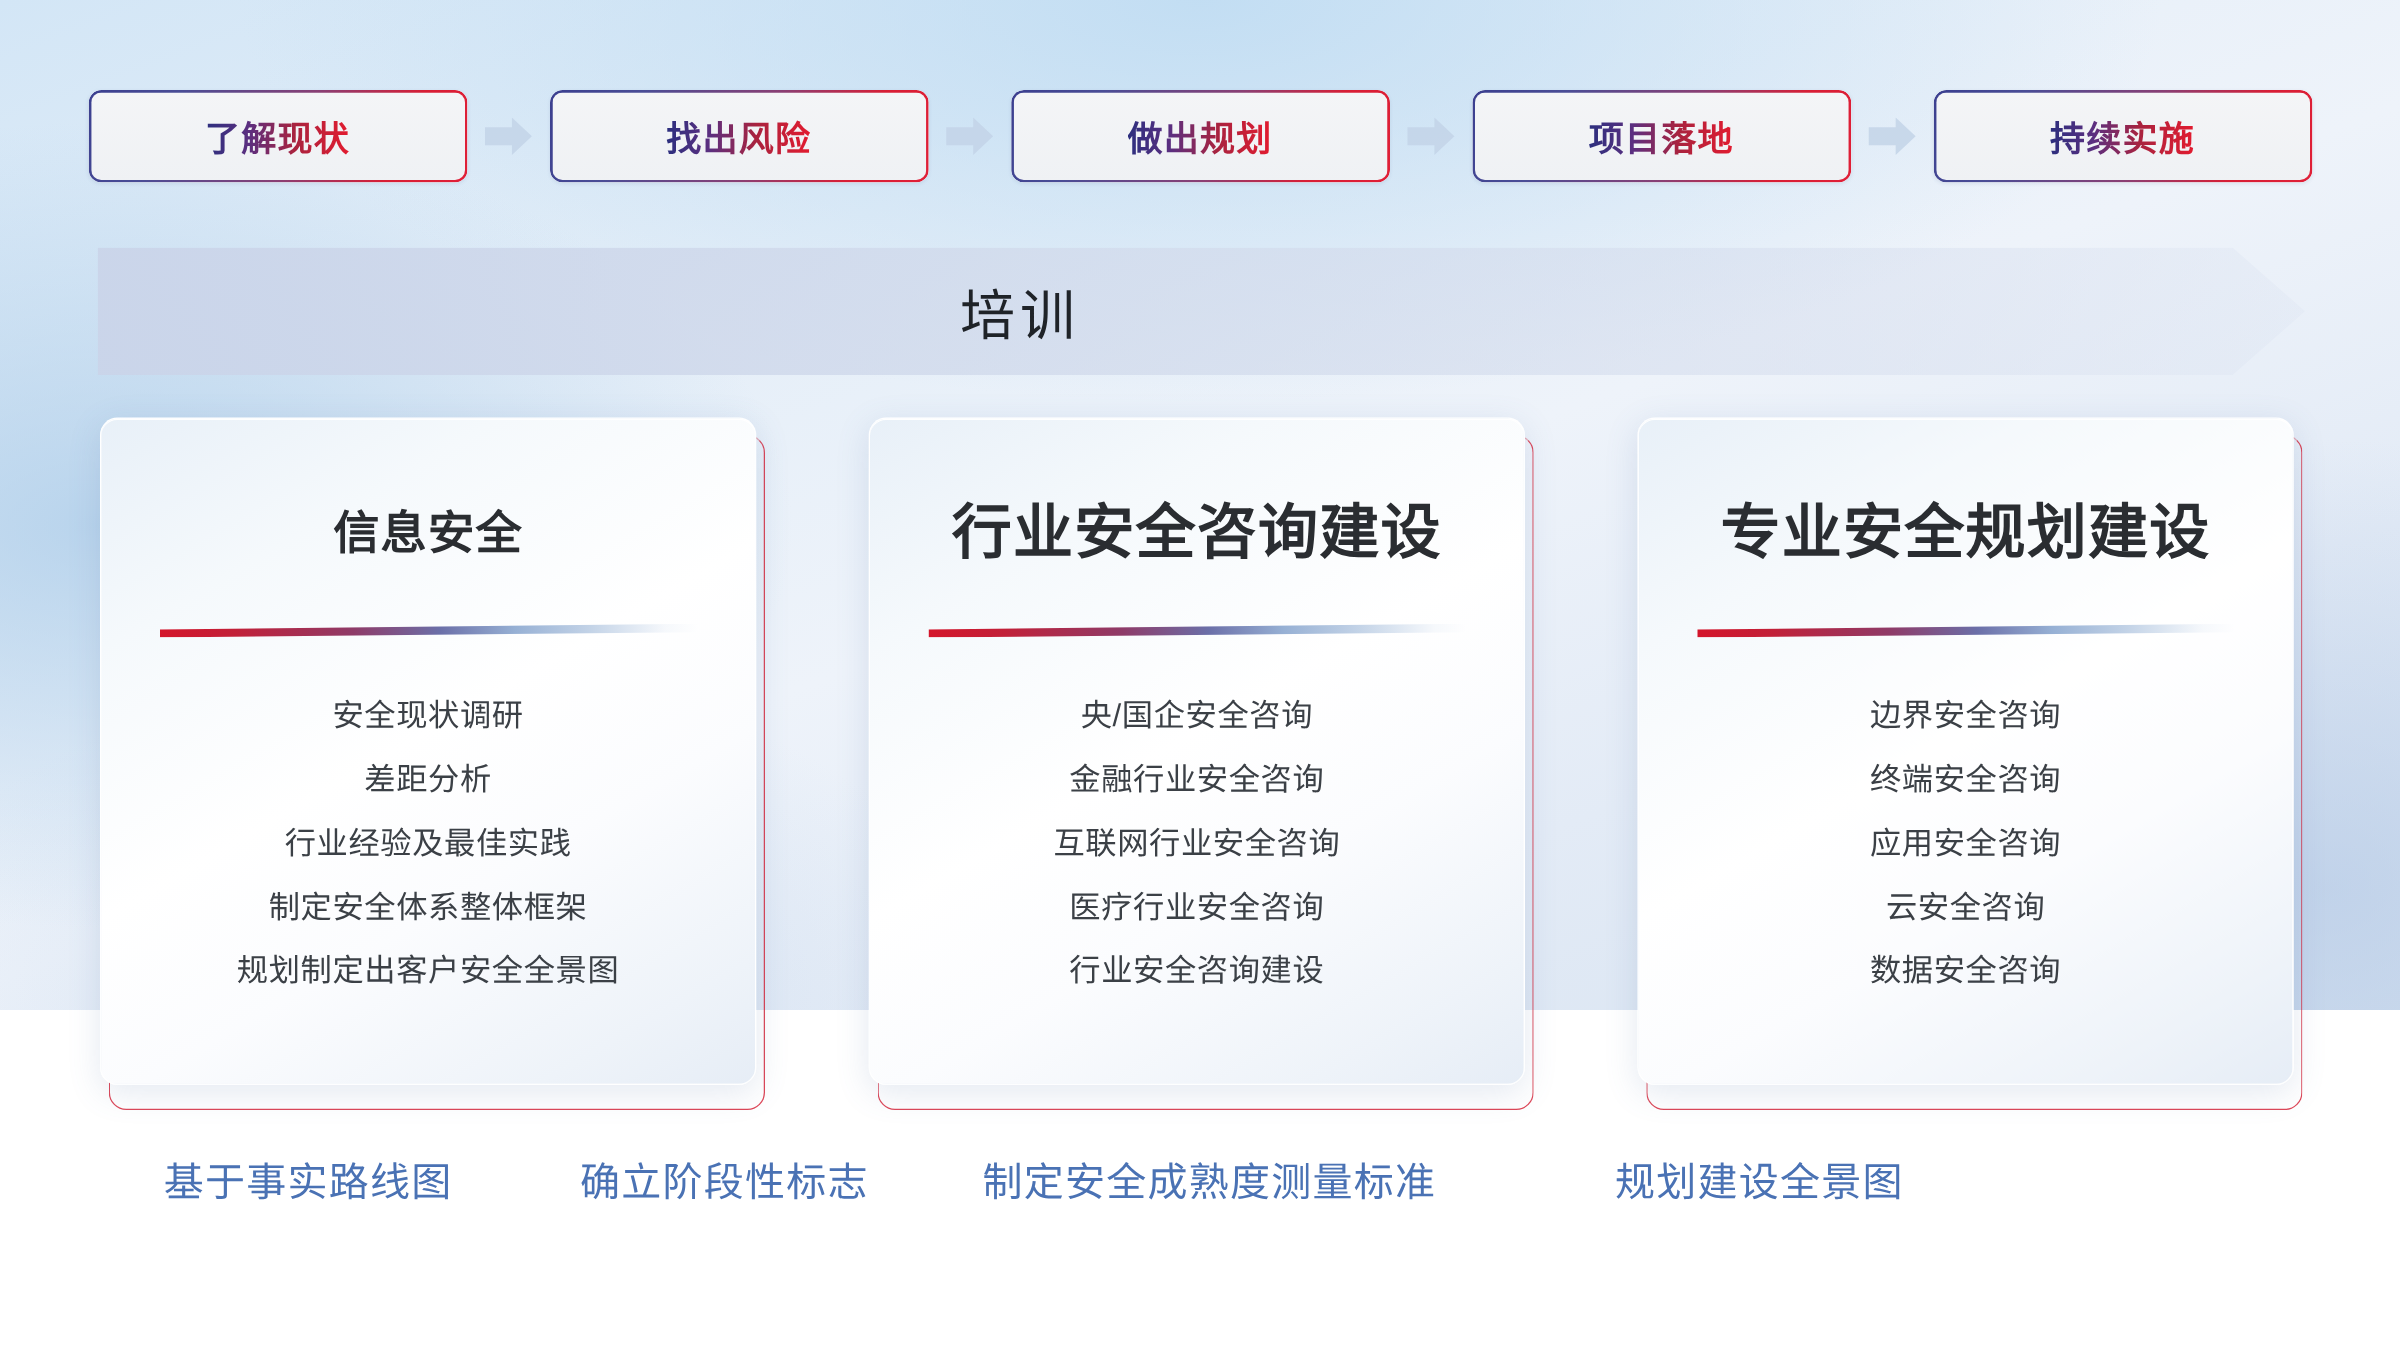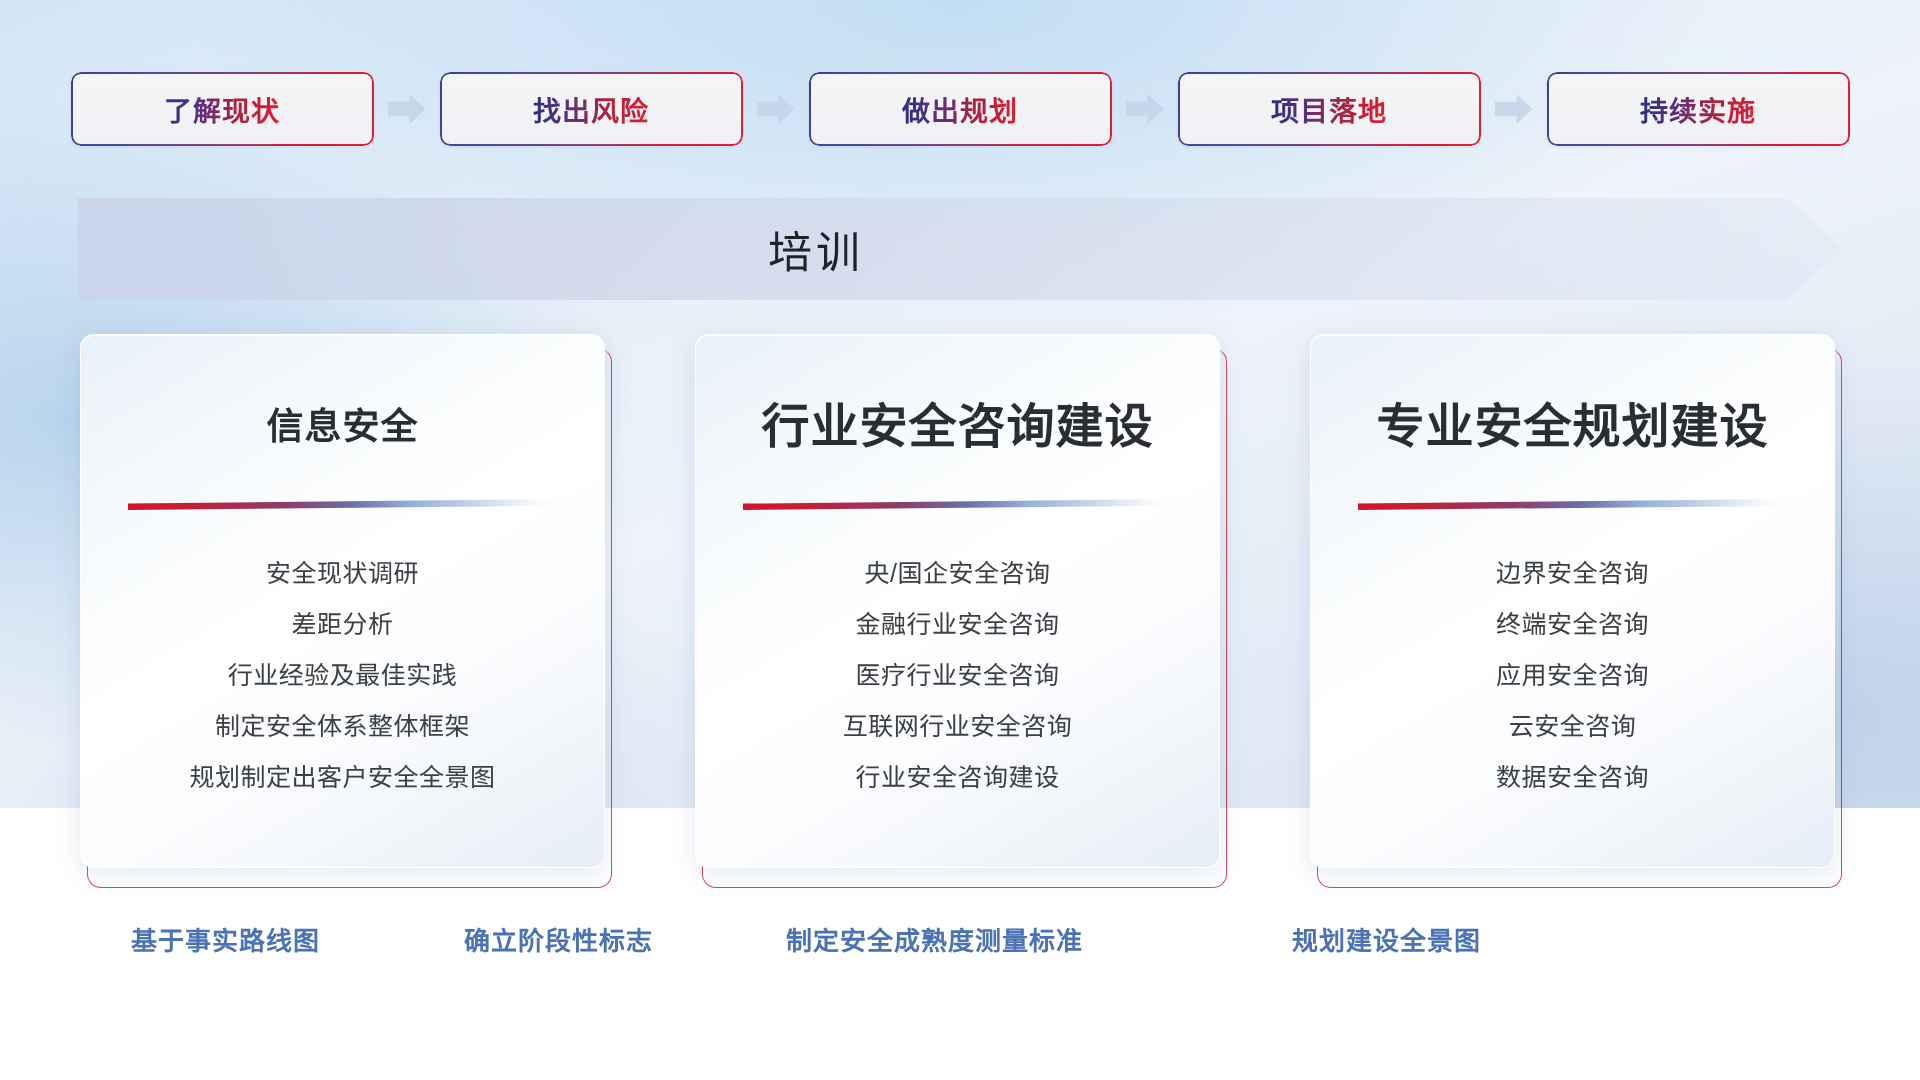--- a/index.html
+++ b/index.html
@@ -126,21 +126,21 @@
     font-size:25px; color:#3b4046; font-weight:400;
     line-height:51px; letter-spacing:0.5px; white-space:nowrap;
   }
 
   
   #footer-row {
     position:absolute; left:0; top:920px; width:1920px; height:60px;
   }
   .footer-label {
     position:absolute; top:0;
-    font-size:26px; font-weight:700; color:#4a72b4;
+    font-size:32px; font-weight:400; color:#4a72b4;
     letter-spacing:1px; white-space:nowrap;
   }
   .fl-0 { left:131px; }
   .fl-1 { left:464px; }
   .fl-2 { left:786px; }
   .fl-3 { left:1292px; }
 </style>
 </head>
 <body>
 
@@ -192,22 +192,22 @@
       <div class="card-wrap">
         <div class="card-accent"></div>
         <div class="card">
           <div class="card-title">
             <span>行业安全咨询建设</span>
           </div>
           <div class="divider"></div>
           <ul class="card-list">
             <li>央/国企安全咨询</li>
             <li>金融行业安全咨询</li>
+            <li>互联网行业安全咨询</li>
             <li>医疗行业安全咨询</li>
-            <li>互联网行业安全咨询</li>
             <li>行业安全咨询建设</li>
           </ul>
         </div>
       </div>
       <div class="card-wrap">
         <div class="card-accent"></div>
         <div class="card">
           <div class="card-title">
             <span>专业安全规划建设</span>
           </div>

